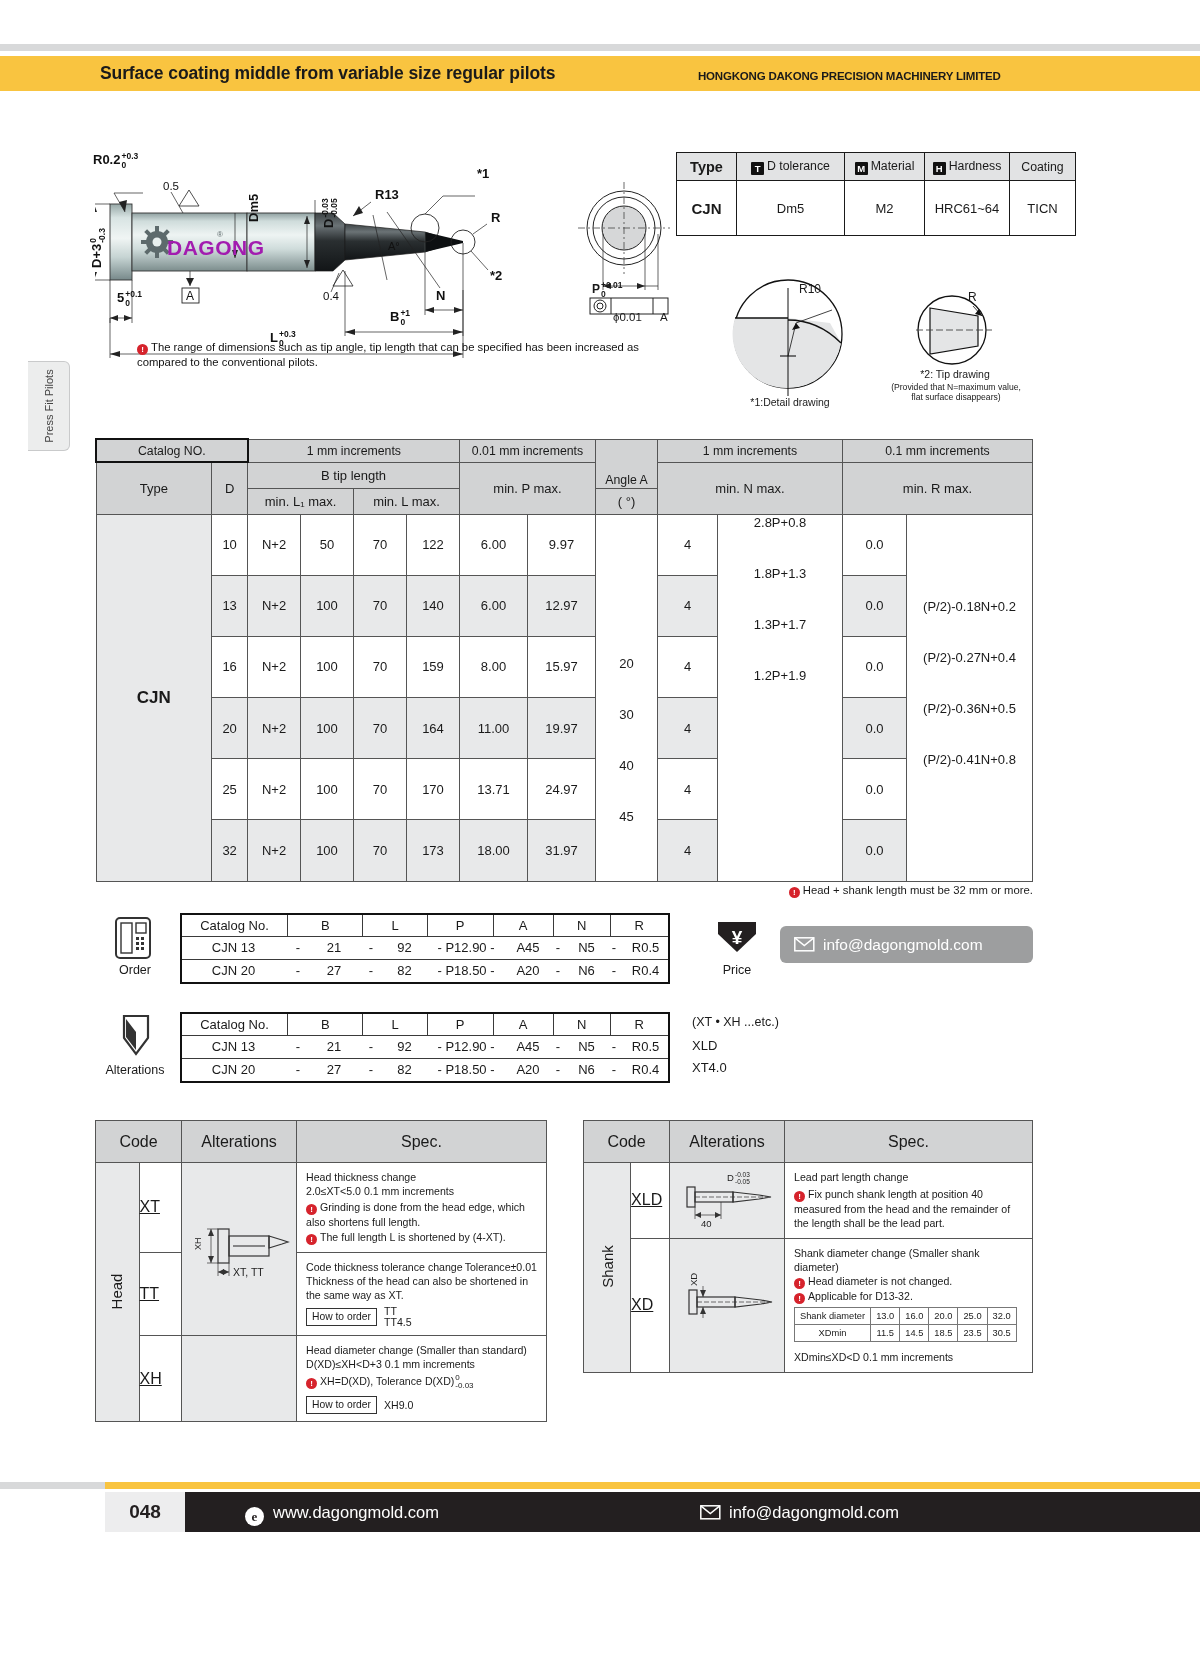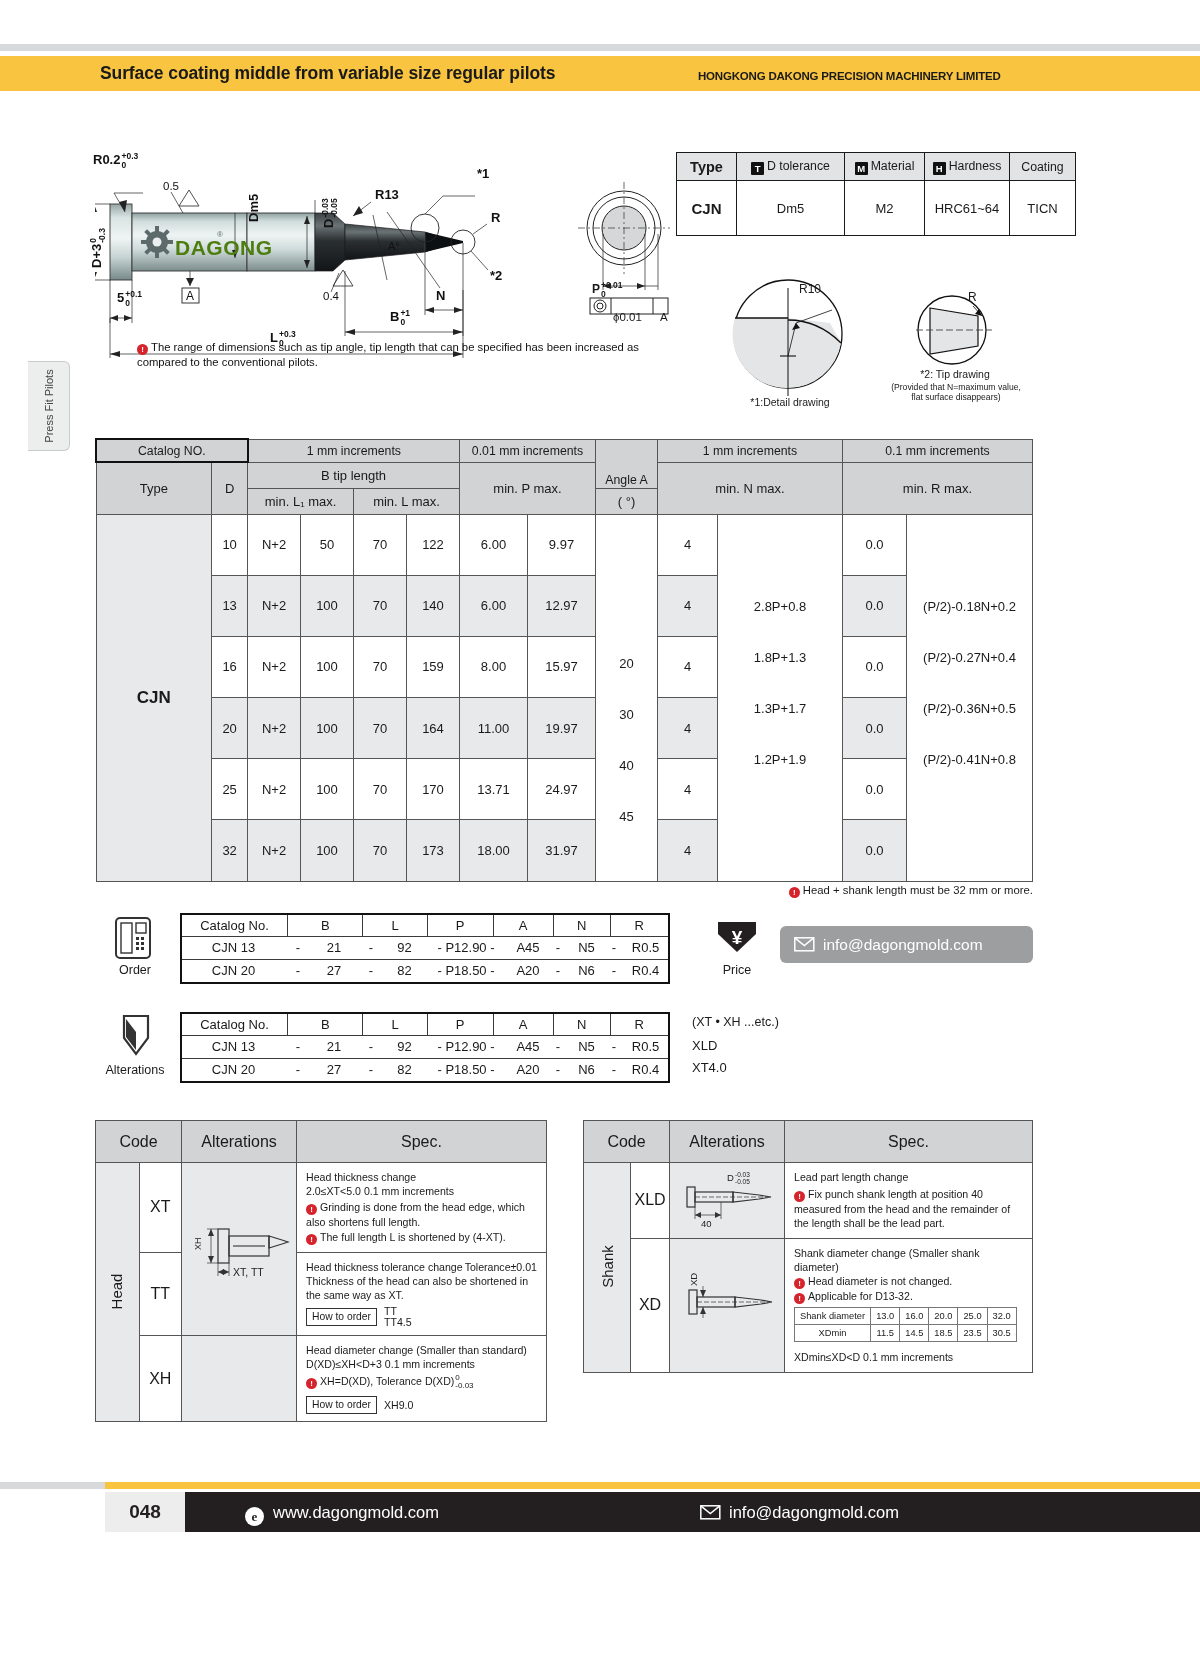--- a/index.html
+++ b/index.html
@@ -90,21 +90,21 @@
     font-size:15.5px; line-height:37px; padding-left:14px;
   }
   .envelope { display:inline-block; vertical-align:-2px; margin-right:8px; }
 
   
   .alt { position:absolute; border-collapse:collapse; }
   .alt td, .alt th { border:1px solid #555; padding:0; vertical-align:middle; }
   .alt .h { background:#d2d3d4; height:42px; text-align:center; font-size:16px; font-weight:normal; }
   .alt .side { background:#e8e9ea; width:28px; text-align:center; }
   .alt .side span { display:inline-block; transform:rotate(-90deg); white-space:nowrap; font-size:15px; }
-  .alt .code { width:36px; text-align:center; font-size:16px; }
+  .alt .code { width:36px; font-size:16px;text-decoration:underline; }
   .alt .pic { width:115px; background:#e8e9ea; text-align:center; }
   .alt .spc { padding:7px 9px; font-size:10.6px; line-height:14.2px; }
   .how {
     display:inline-block; border:1px solid #333; padding:1px 5px;
     font-size:10.3px; margin-right:7px; vertical-align:middle;
   }
   .mini-tbl { border-collapse:collapse; font-size:9.3px; margin-top:3px; }
   .mini-tbl td { border:1px solid #777; padding:1px 5px; text-align:center; white-space:nowrap; }
 
   
@@ -281,21 +281,21 @@
   <div class="dtxt b" style="left:175px; top:190px;">
     <span>L</span><span class="frac"><i>+0.3</i><i>0</i></span>
   </div>
   <div class="dtxt b" style="left:22px; top:150px;">
     <span>5</span><span class="frac"><i>+0.1</i><i>0</i></span>
   </div>
   <div class="dtxt" style="left:91px; top:149px; font-size:12px;">A</div>
   <div class="dtxt b vtxt" style="left:-6px; top:128px; transform:rotate(-90deg);">
     <span>D+3</span><span class="frac"><i>0</i><i>-0.3</i></span>
   </div>
-  <div class="dtxt b" style="left:80px; top:96px; color:#4d7c0f; font-size:21px; letter-spacing:0.5px;">DAGONG</div>
+  <div class="dtxt b" style="left:72px; top:96px; color:#a21caf; font-size:21px; letter-spacing:0.5px;">DAGONG</div>
   <div class="dtxt" style="left:122px; top:90px; color:#5d6a6c; font-size:8px;">®</div>
 </div>
 
 <svg style="position:absolute; left:578px; top:178px;" width="96" height="160">
   <circle cx="46" cy="50" r="37" fill="none" stroke="#222" stroke-width="1"></circle>
   <circle cx="46" cy="50" r="31" fill="none" stroke="#222" stroke-width="1"></circle>
   <circle cx="46" cy="50" r="22" fill="#d6d7d8" stroke="#222" stroke-width="1"></circle>
   <line x1="46" y1="4" x2="46" y2="96" stroke="#444" stroke-width="0.8" stroke-dasharray="7,3,2,3"></line>
   <line x1="0" y1="50" x2="92" y2="50" stroke="#444" stroke-width="0.8" stroke-dasharray="7,3,2,3"></line>
   <g stroke="#222" stroke-width="0.7">
@@ -408,21 +408,21 @@
     <td rowspan="6" style="vertical-align:middle;">
       <div style="display:flex;flex-direction:column;justify-content:center;height:366px;gap:36px;padding-top:84px;">
         <div>20</div>
         <div>30</div>
         <div>40</div>
         <div>45</div>
       </div>
     </td>
     <td class="dat" style="width:60px;">4</td>
     <td rowspan="6" class="formula" style="width:125px;">
-      <div style="display:flex;flex-direction:column;height:366px;gap:36px;padding-top:84px;">
+      <div style="display:flex;flex-direction:column;height:366px;gap:36px;">
         <div>2.8P+0.8</div>
         <div>1.8P+1.3</div>
         <div>1.3P+1.7</div>
         <div>1.2P+1.9</div>
       </div>
     </td>
     <td class="dat" style="width:64px;">0.0</td>
     <td rowspan="6" class="formula" style="width:126px;">
       <div style="display:flex;flex-direction:column;height:366px;gap:36px;padding-top:84px;">
         <div>(P/2)-0.18N+0.2</div>
@@ -667,21 +667,21 @@
       <div>Head thickness change</div>
       <div>2.0≤XT&lt;5.0   0.1 mm increments</div>
       <div style="margin-top:2px;"><span class="warn">!</span><span>Grinding is done from the head edge, which also shortens full length.</span></div>
       <div><span class="warn">!</span><span>The full length L is shortened by (4-XT).</span></div>
     </td>
   </tr>
   <tr>
     <td class="code" style="height:70px;">TT</td>
     <td class="spc">
       <div style="display:flex; justify-content:space-between;">
-        <span>Head thickness tolerance change</span>
+        <span>Code thickness tolerance change</span>
         <span>Tolerance±0.01</span>
       </div>
       <div>Thickness of the head can also be shortened in the same way as XT.</div>
       <div style="margin-top:4px; display:flex; align-items:center;">
         <span class="how">How to order</span>
         <span style="line-height:11px;">
           <span style="display:block;">TT</span>
           <span style="display:block;">TT4.5</span>
         </span>
       </div>

